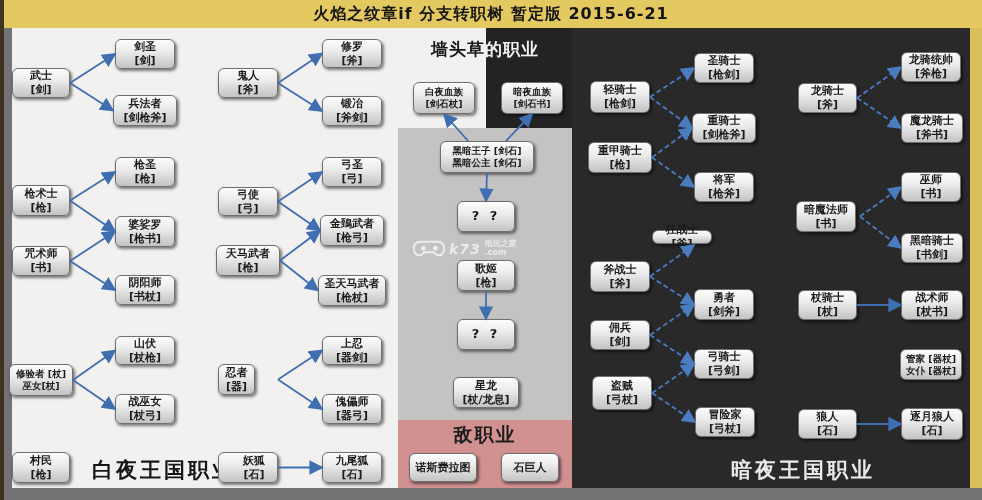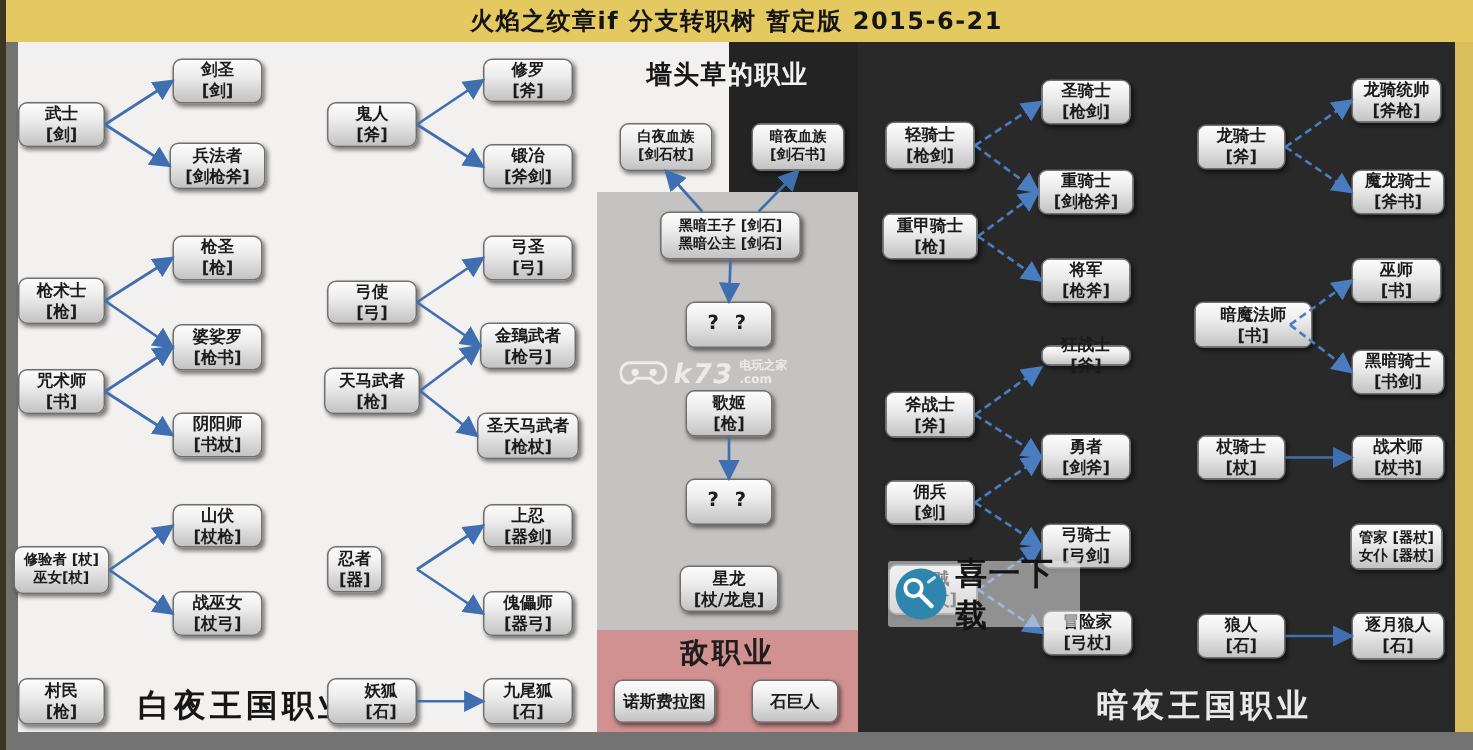--- a/index.html
+++ b/index.html
@@ -31,21 +31,21 @@
     border:1px solid #6f6f6f;border-radius:6px;
     box-shadow:1.5px 2px 3px rgba(0,0,0,.5);
     font-size:11px;font-weight:600;line-height:1.25;color:#1b1b1b;text-align:center;white-space:nowrap;}
   .node.sm{font-size:9.5px;}
   .node.q{font-size:13px;font-weight:700;letter-spacing:3px;}
   #edgelayer{position:absolute;left:0;top:0;z-index:3;pointer-events:none;}
 
   .wm{position:absolute;z-index:4;pointer-events:none;}
   .wm-k73{left:413px;top:234px;width:150px;height:30px;display:flex;align-items:center;gap:4px;
     color:rgba(255,255,255,.66);}
-  .wm-k73 .big{font-size:18px;font-weight:700;font-style:italic;letter-spacing:1px;}
+  .wm-k73 .big{font-size:14px;font-weight:700;font-style:italic;letter-spacing:1px;}
   .wm-k73 .stack{display:flex;flex-direction:column;line-height:1.1;}
   .wm-k73 .stack span{font-size:8px;font-weight:700;}
   .wm-xiyi{left:592px;top:374px;width:128px;height:44px;background:rgba(232,232,232,.55);
     display:flex;align-items:center;gap:5px;padding:0 4px;border-radius:2px;}
   .wm-xiyi .txt{font-size:21px;font-weight:700;color:#141414;letter-spacing:1px;}
   .wm-xiyi .ball{flex:0 0 auto;}
 </style>
 </head>
 <body>
 
@@ -219,21 +219,21 @@
         <div>[枪]</div>
       </div>
       <div class="node" style="left: 694px; top: 172px; width: 60px; height: 30px;">
         <div>将军</div>
         <div>[枪斧]</div>
       </div>
       <div class="node" style="left: 590px; top: 261px; width: 60px; height: 31px;">
         <div>斧战士</div>
         <div>[斧]</div>
       </div>
-      <div class="node" style="left: 694px; top: 230px; width: 60px; height: 14px; text-align: center;">
+      <div class="node" style="left: 652px; top: 230px; width: 60px; height: 14px; text-align: center;">
         <div>狂战士</div>
         <div>[斧]</div>
       </div>
       <div class="node" style="left: 694px; top: 289px; width: 60px; height: 31px;">
         <div>勇者</div>
         <div>[剑斧]</div>
       </div>
       <div class="node" style="left: 590px; top: 320px; width: 60px; height: 30px;">
         <div>佣兵</div>
         <div>[剑]</div>
@@ -259,21 +259,21 @@
         <div>[斧枪]</div>
       </div>
       <div class="node" style="left: 901px; top: 113px; width: 62px; height: 30px;">
         <div>魔龙骑士</div>
         <div>[斧书]</div>
       </div>
       <div class="node" style="left: 901px; top: 172px; width: 60px; height: 30px;">
         <div>巫师</div>
         <div>[书]</div>
       </div>
-      <div class="node" style="left: 796px; top: 201px; width: 79px; height: 31px;">
+      <div class="node" style="left: 796px; top: 201px; width: 60px; height: 31px;">
         <div>暗魔法师</div>
         <div>[书]</div>
       </div>
       <div class="node" style="left: 901px; top: 233px; width: 62px; height: 30px;">
         <div>黑暗骑士</div>
         <div>[书剑]</div>
       </div>
       <div class="node" style="left: 798px; top: 290px; width: 59px; height: 30px;">
         <div>杖骑士</div>
         <div>[杖]</div>
@@ -349,22 +349,13 @@
       <circle cx="13" cy="11" r="3" fill="rgba(255,255,255,.7)"></circle>
       <circle cx="28" cy="11" r="3" fill="rgba(255,255,255,.7)"></circle>
     </svg>
     <span class="big">k73</span>
     <span class="stack">
       <span>电玩之家</span>
       <span>.com</span>
     </span>
   </div>
 
-  <div class="wm wm-xiyi">
-    <svg class="ball" width="36" height="36" viewBox="0 0 36 36">
-      <circle cx="18" cy="18" r="17" fill="#2f86ad"></circle>
-      <circle cx="13" cy="14" r="5.5" fill="none" stroke="#ffffff" stroke-width="2.5"></circle>
-      <path d="M17 18 L25 26" stroke="#ffffff" stroke-width="3" stroke-linecap="round"></path>
-      <path d="M23 10 l4 -3" stroke="#cfe8f2" stroke-width="2" stroke-linecap="round"></path>
-    </svg>
-    <span class="txt">喜一下载</span>
-  </div>
 </div>
 
 </body></html>

